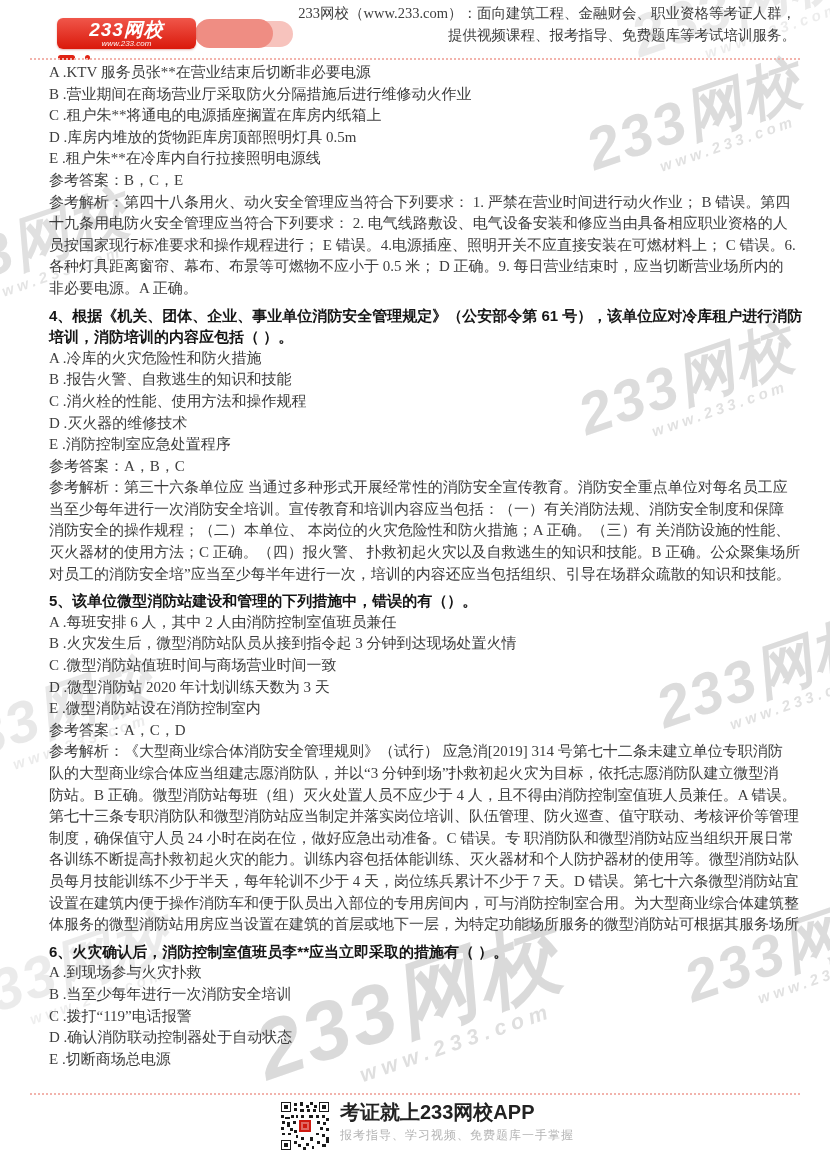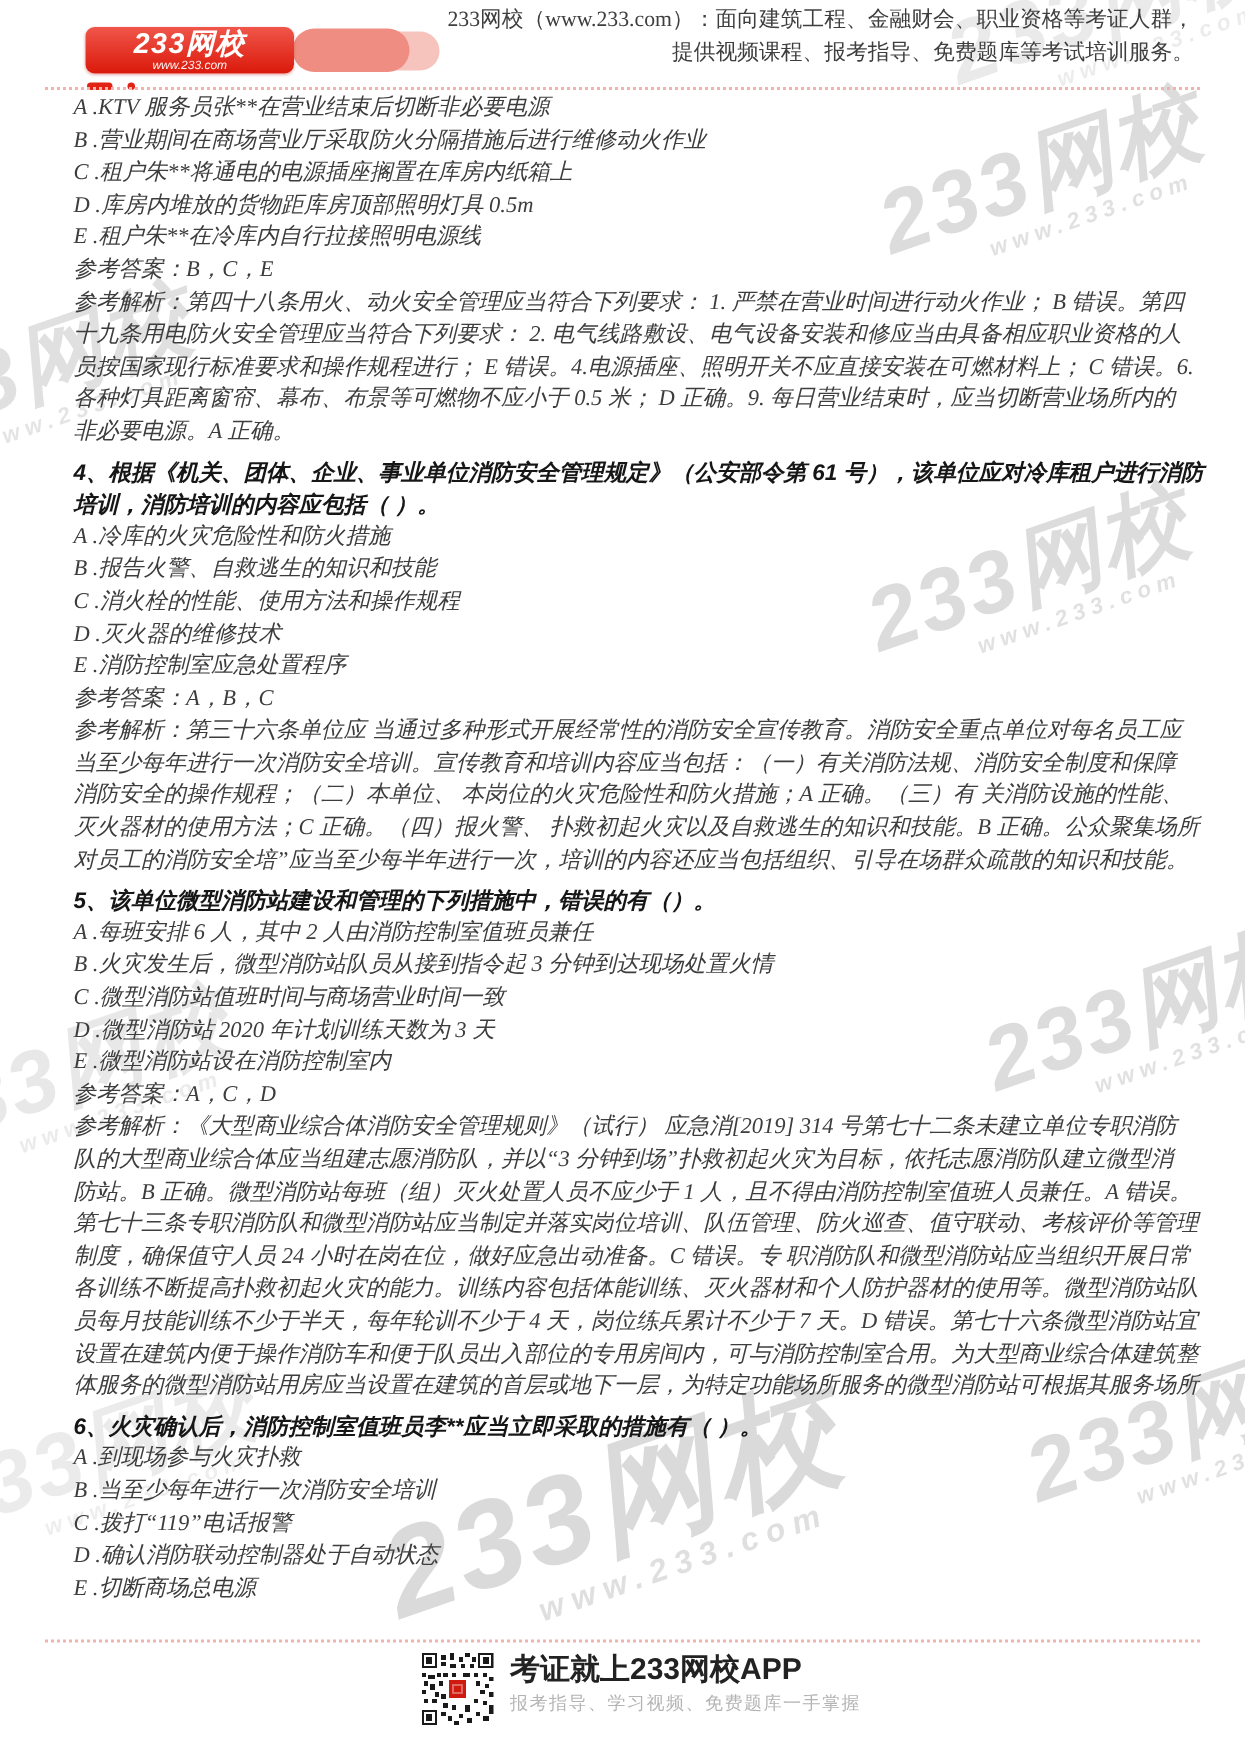--- a/index.html
+++ b/index.html
@@ -28,21 +28,21 @@
            font-size:14.5px;line-height:22px;color:#3e3e3e;}
 
   .sep{position:absolute;left:30px;right:30px;height:0;border-top:2px dotted #f2b3ac;z-index:2;}
   .sep-top{top:58px;}
   .sep-bottom{top:1093px;}
 
   
   .doc{position:absolute;left:49px;top:62px;width:741px;z-index:1;font-size:15px;line-height:21.6px;}
   .block{margin:0;}
   .block.question{font-family:"Liberation Sans","DejaVu Sans",sans-serif;font-weight:bold;color:#161616;margin-top:5px;}
-  .line{white-space:nowrap;font-style:italic;}
+  .line{white-space:nowrap;}
 
   
   .qr{position:absolute;left:281px;top:1102px;width:48px;height:48px;z-index:2;}
   .app-title{position:absolute;left:340px;top:1099px;z-index:2;
              font-family:"Liberation Sans","DejaVu Sans",sans-serif;font-weight:bold;font-size:20px;color:#222;text-align:right;}
   .app-sub{position:absolute;left:340px;top:1127px;z-index:2;
            font-family:"Liberation Sans","DejaVu Sans",sans-serif;font-size:12px;letter-spacing:1px;color:#b4b4b4;}
 </style>
 </head>
 <body>
@@ -152,21 +152,21 @@
         <div class="line">C .微型消防站值班时间与商场营业时间一致</div>
         <div class="line">D .微型消防站 2020 年计划训练天数为 3 天</div>
         <div class="line">E .微型消防站设在消防控制室内</div>
       </div>
       <div class="block answer">
         <div class="line">参考答案：A，C，D</div>
       </div>
       <div class="block analysis">
         <div class="line">参考解析：《大型商业综合体消防安全管理规则》（试行） 应急消[2019] 314 号第七十二条未建立单位专职消防</div>
         <div class="line">队的大型商业综合体应当组建志愿消防队，并以“3 分钟到场”扑救初起火灾为目标，依托志愿消防队建立微型消</div>
-        <div class="line">防站。B 正确。微型消防站每班（组）灭火处置人员不应少于 1 人，且不得由消防控制室值班人员兼任。A 错误。</div>
+        <div class="line">防站。B 正确。微型消防站每班（组）灭火处置人员不应少于 4 人，且不得由消防控制室值班人员兼任。A 错误。</div>
         <div class="line">第七十三条专职消防队和微型消防站应当制定并落实岗位培训、队伍管理、防火巡查、值守联动、考核评价等管理</div>
         <div class="line">制度，确保值守人员 24 小时在岗在位，做好应急出动准备。C 错误。专 职消防队和微型消防站应当组织开展日常</div>
         <div class="line">各训练不断提高扑救初起火灾的能力。训练内容包括体能训练、灭火器材和个人防护器材的使用等。微型消防站队</div>
         <div class="line">员每月技能训练不少于半天，每年轮训不少于 4 天，岗位练兵累计不少于 7 天。D 错误。第七十六条微型消防站宜</div>
         <div class="line">设置在建筑内便于操作消防车和便于队员出入部位的专用房间内，可与消防控制室合用。为大型商业综合体建筑整</div>
         <div class="line">体服务的微型消防站用房应当设置在建筑的首层或地下一层，为特定功能场所服务的微型消防站可根据其服务场所</div>
       </div>
       <div class="block question">
         <div class="line">6、火灾确认后，消防控制室值班员李**应当立即采取的措施有（ ）。</div>
       </div>

